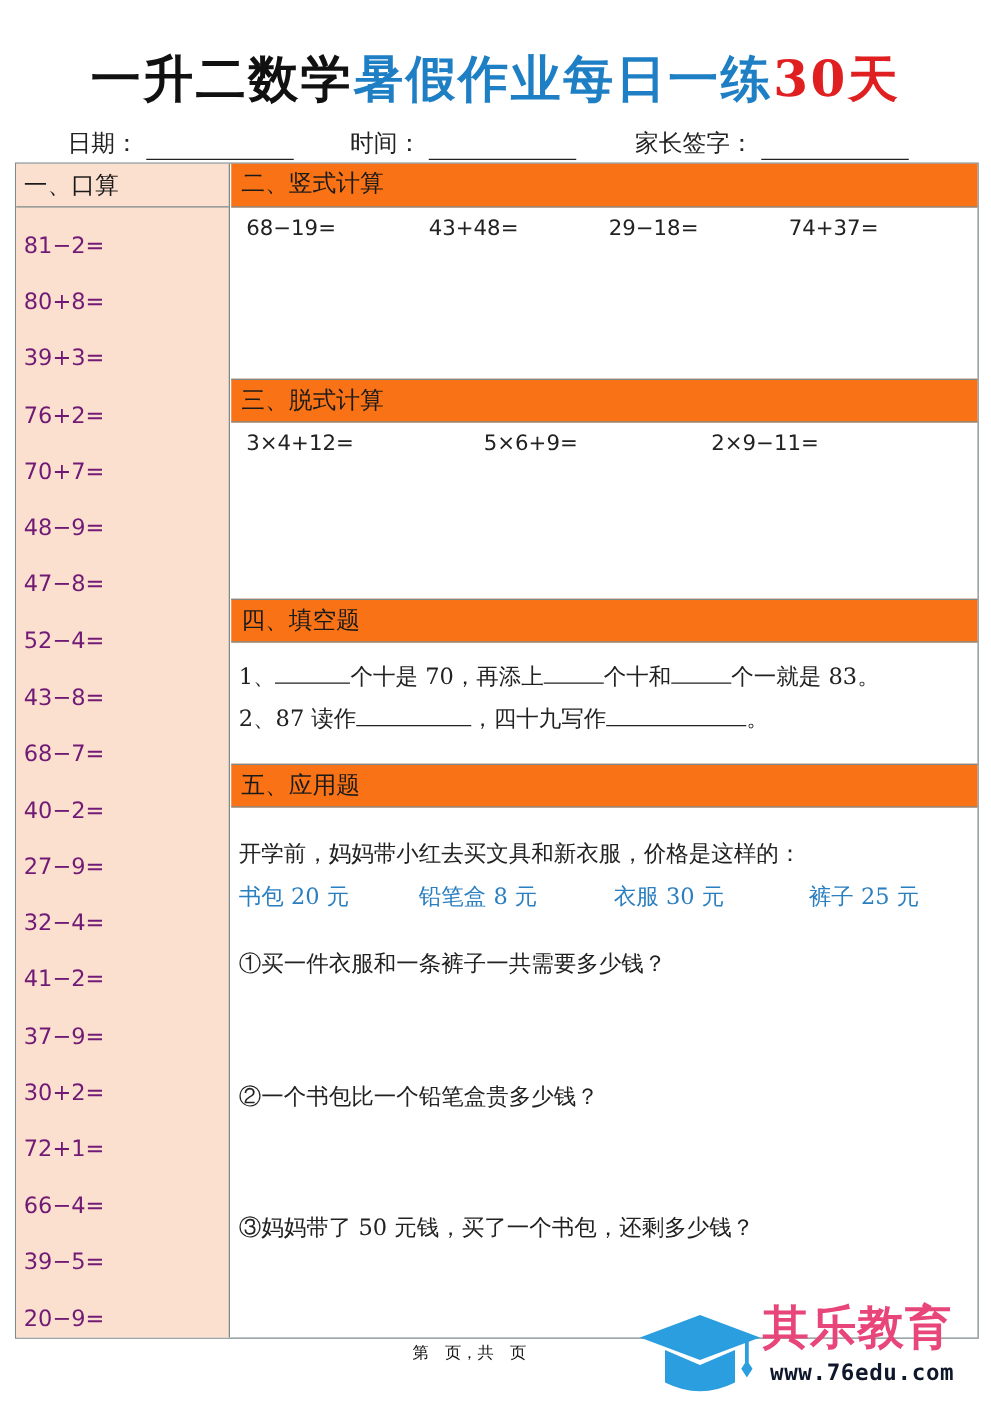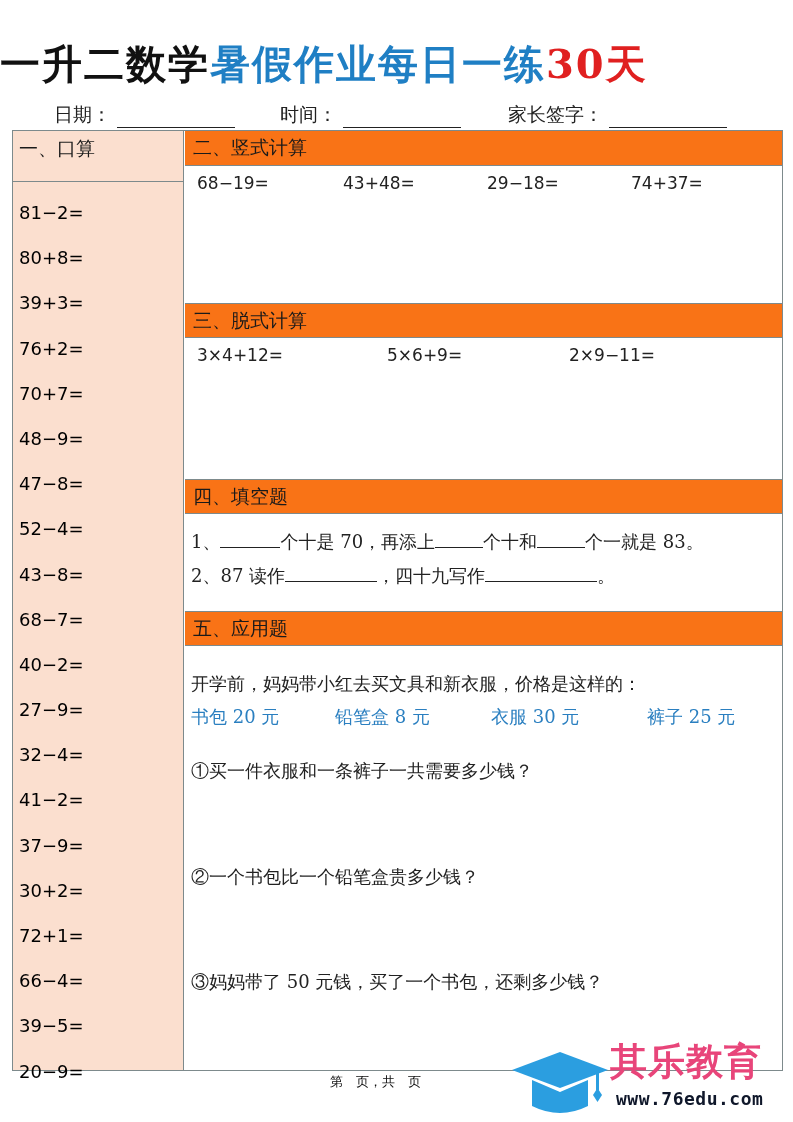--- a/index.html
+++ b/index.html
@@ -1,20 +1,20 @@
 <!DOCTYPE html>
 <html><head>
   <meta charset="utf-8">
   <style>
     * { box-sizing: border-box; margin: 0; padding: 0; }
     html, body { width: 793px; height: 1122px; background: #ffffff; overflow: hidden; }
     body { position: relative; font-family: "DejaVu Sans", "Liberation Sans", sans-serif; color: #1a1a1a; }
 
     .title {
-      position: absolute; left: 0; top: 38px; width: 793px; text-align: left;
+      position: absolute; left: 0; top: 38px; width: 793px; text-align: center;
       font-family: "DejaVu Serif", "Liberation Serif", serif;
       font-size: 40px; font-weight: bold; letter-spacing: 2px; line-height: 52px;
     }
     .title .t1 { color: #111111; }
     .title .t2 { color: #1f7fc4; }
     .title .t3 { color: #e02020; }
 
     .meta-row {
       position: absolute; top: 100px; left: 0; width: 793px; height: 28px;
       font-family: "DejaVu Serif", "Liberation Serif", serif; font-size: 19px; color: #222; margin-left: 10px;
@@ -24,25 +24,25 @@
 
     .sheet {
       position: absolute; left: 12px; top: 130px; width: 771px; height: 941px;
       border: 1.5px solid #7d8a8c;
     }
     .col-left {
       position: absolute; left: 0; top: 0; width: 171px; height: 100%;
       background: #fbdfcf; border-right: 1.5px solid #7d8a8c;
     }
     .col-left .head {
-      height: 51px; border-bottom: 1.5px solid #7d8a8c; padding-left: 6px;
+      height: 35px; border-bottom: 1.5px solid #7d8a8c; padding-left: 6px;
       font-family: "DejaVu Serif", "Liberation Serif", serif; font-size: 19px; line-height: 34px;
     }
     .oral-list { list-style: none; padding-left: 6px; padding-top: 8px; }
-    .oral-list li { height: 45.2px; line-height: 45px; font-size: 18px; color: #000000; }
+    .oral-list li { height: 45.2px; line-height: 45px; font-size: 18px; color: #701a75; }
 
     .col-right { position: absolute; left: 172px; top: 0; right: 0; height: 100%; }
     .sec-head {
       position: absolute; left: 0; right: 0; height: 35px; background: #f97316;
       border-bottom: 1.5px solid #7d8a8c; border-top: 1.5px solid #7d8a8c;
       padding-left: 8px; font-family: "DejaVu Serif", "Liberation Serif", serif;
       font-size: 19px; line-height: 32px;
     }
     .sec-head.first { border-top: none; }
     .sec-body { position: absolute; left: 0; right: 0; padding-left: 6px; font-size: 17px; color: #222; }

